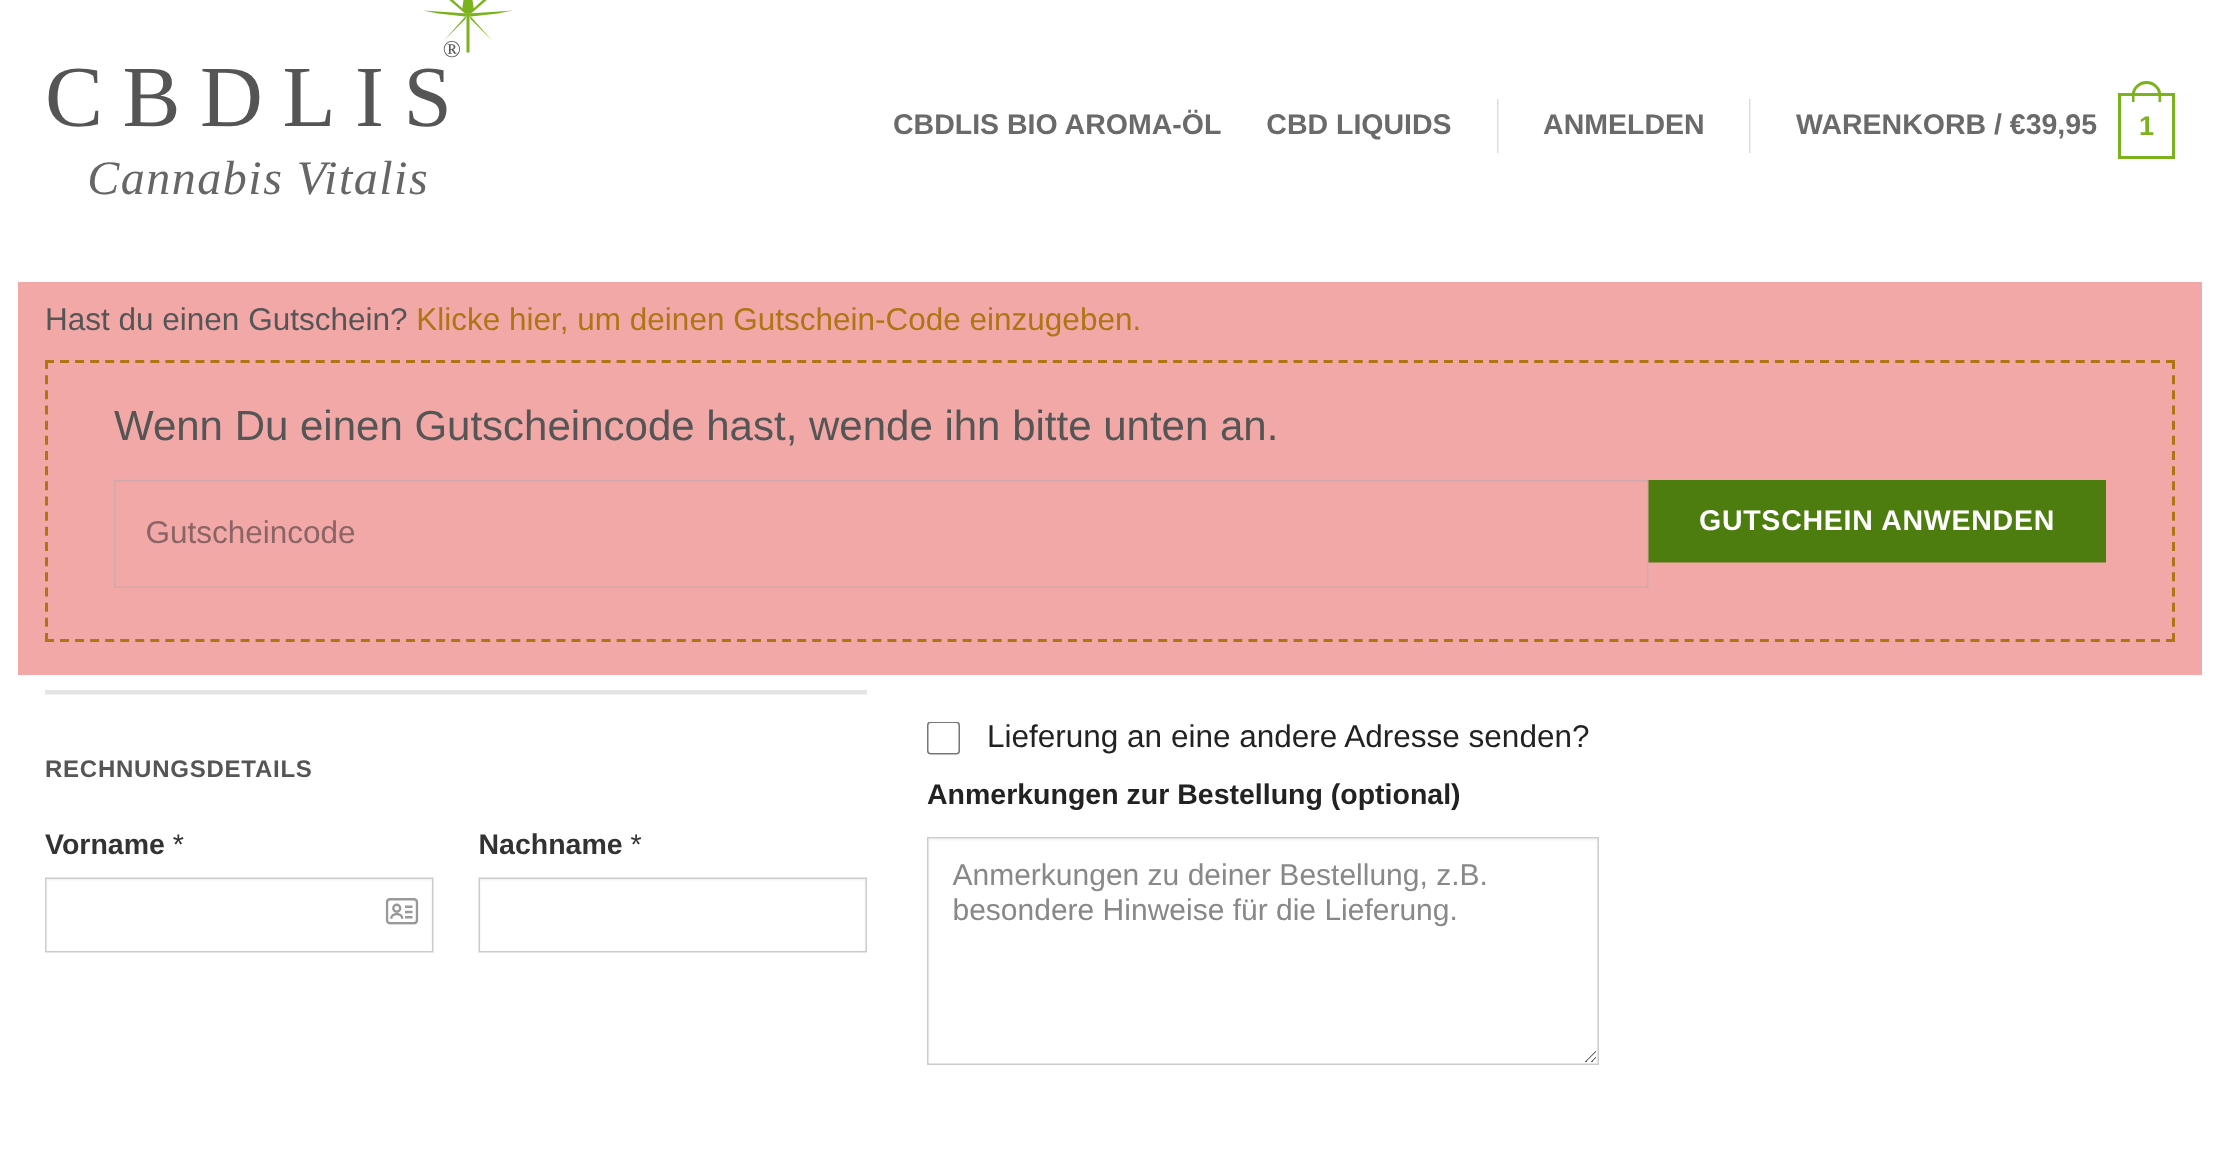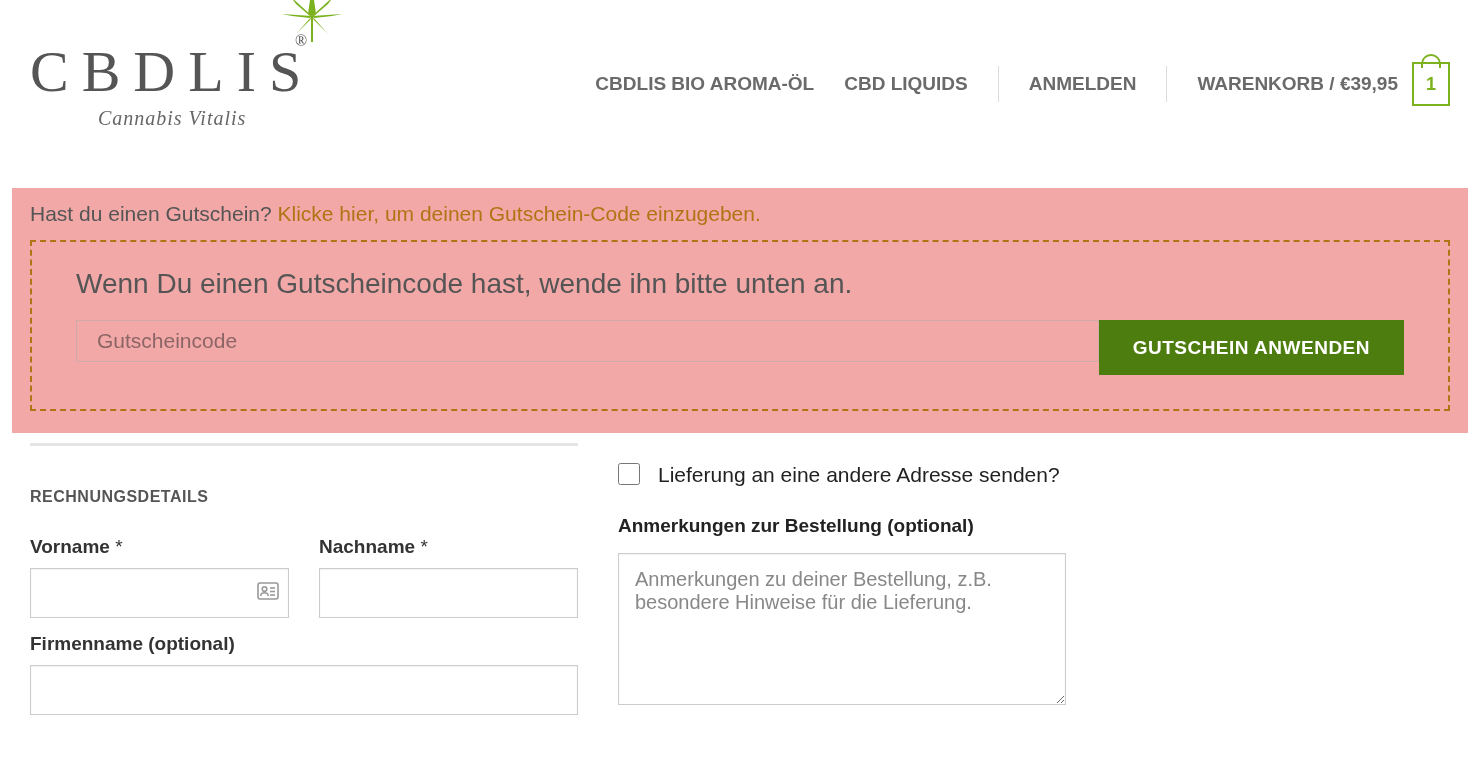--- a/index.html
+++ b/index.html
@@ -38,21 +38,21 @@
   }
   .logo-reg {
     position: absolute;
     top: -6px;
     right: -6px;
     font-size: 16px;
   }
   .logo-sub {
     font-family: Georgia, "Times New Roman", serif;
     font-style: italic;
-    font-size: 20px;
+    font-size: 32px;
     color: #666;
     margin-top: 2px;
     letter-spacing: 1px;
   }
   .nav {
     display: flex;
     align-items: center;
     gap: 30px;
     font-size: 19px;
     font-weight: 600;
@@ -121,21 +121,21 @@
   .coupon-msg {
     font-size: 28px;
     color: #555;
     margin-bottom: 20px;
   }
   .coupon-row {
     display: flex;
   }
   .coupon-input {
     flex: 1;
-    height: 42px;
+    height: 72px;
     border: 1px solid #d0a9a9;
     background: #f3a8a8;
     font-size: 21px;
     padding: 0 20px;
     color: #555;
     outline: none;
   }
   .coupon-input::placeholder { color: #7a5a5a; opacity: 0.85; }
   .coupon-btn {
     height: 55px;
@@ -193,25 +193,25 @@
   .input-icon {
     position: absolute;
     right: 10px;
     top: 50%;
     transform: translateY(-50%);
     color: #999;
   }
 
   .ship-diff {
     display: flex;
-    align-items: flex-start;
+    align-items: center;
     gap: 18px;
     font-size: 21px;
     color: #222;
-    margin-bottom: 28px;
+    margin-bottom: 16px;
   }
   .ship-diff input[type=checkbox] {
     width: 22px;
     height: 22px;
     cursor: pointer;
   }
   .notes-label {
     font-size: 19px;
     font-weight: 700;
     color: #222;
@@ -304,24 +304,20 @@
                 <line x1="13" y1="13" x2="18" y2="13"></line>
               </svg>
           </span>
         </div>
       </div>
       <div class="field">
         <label><span>Nachname </span><span class="req">*</span></label>
         <input class="text-input" type="text" style="">
       </div>
     </div>
-    <div class="field">
-      <label>Firmenname (optional)</label>
-      <input class="text-input" type="text" style="">
-    </div>
   </div>
 
   <div class="col-right">
     <label class="ship-diff">
       <input type="checkbox" style="">
       <span>Lieferung an eine andere Adresse senden?</span>
     </label>
     <label class="notes-label">Anmerkungen zur Bestellung (optional)</label>
     <textarea class="notes-area" placeholder="Anmerkungen zu deiner Bestellung, z.B. besondere Hinweise für die Lieferung." style=""></textarea>
   </div>

